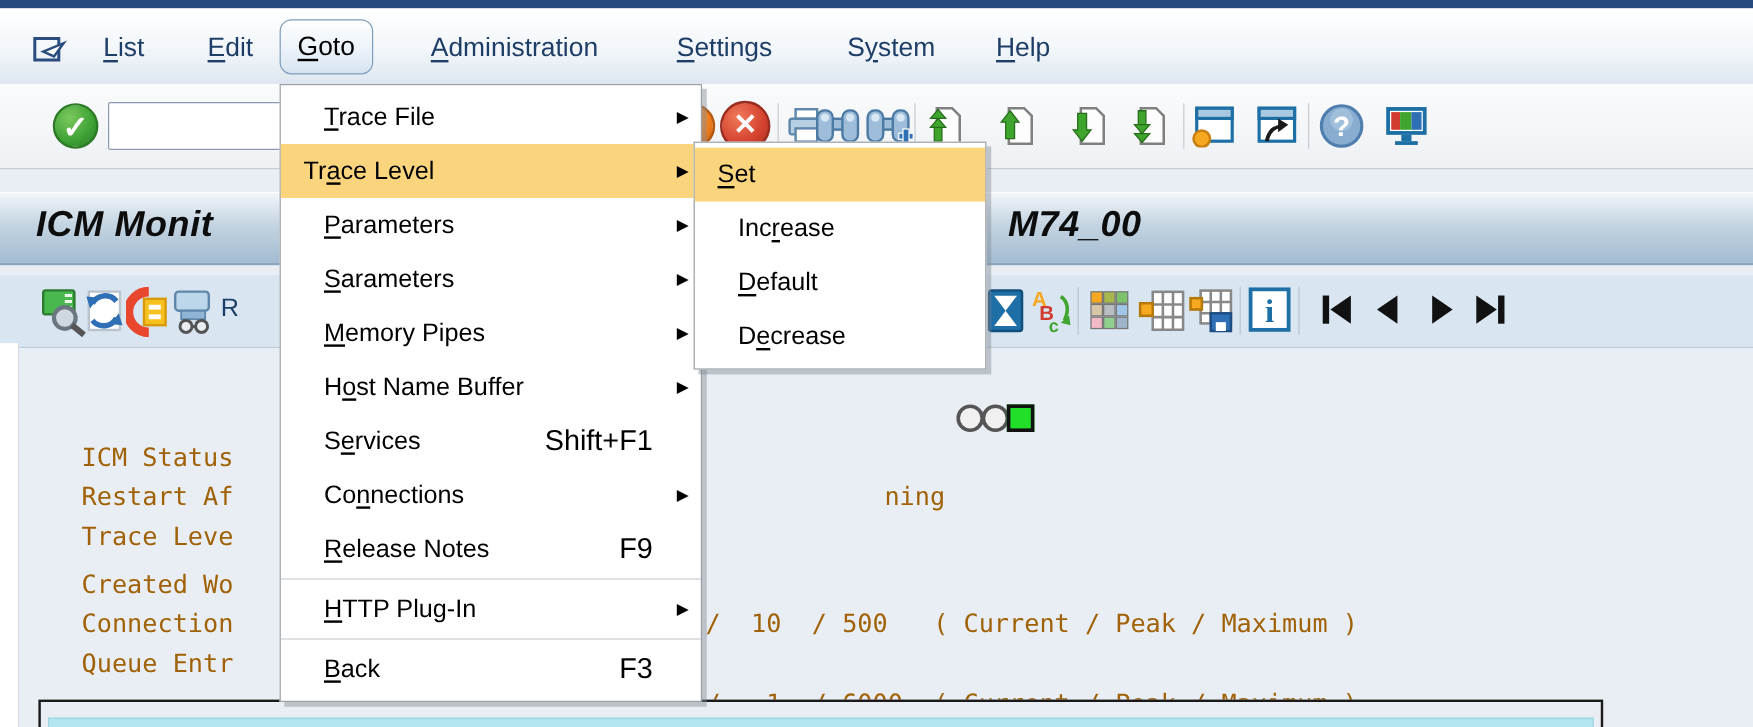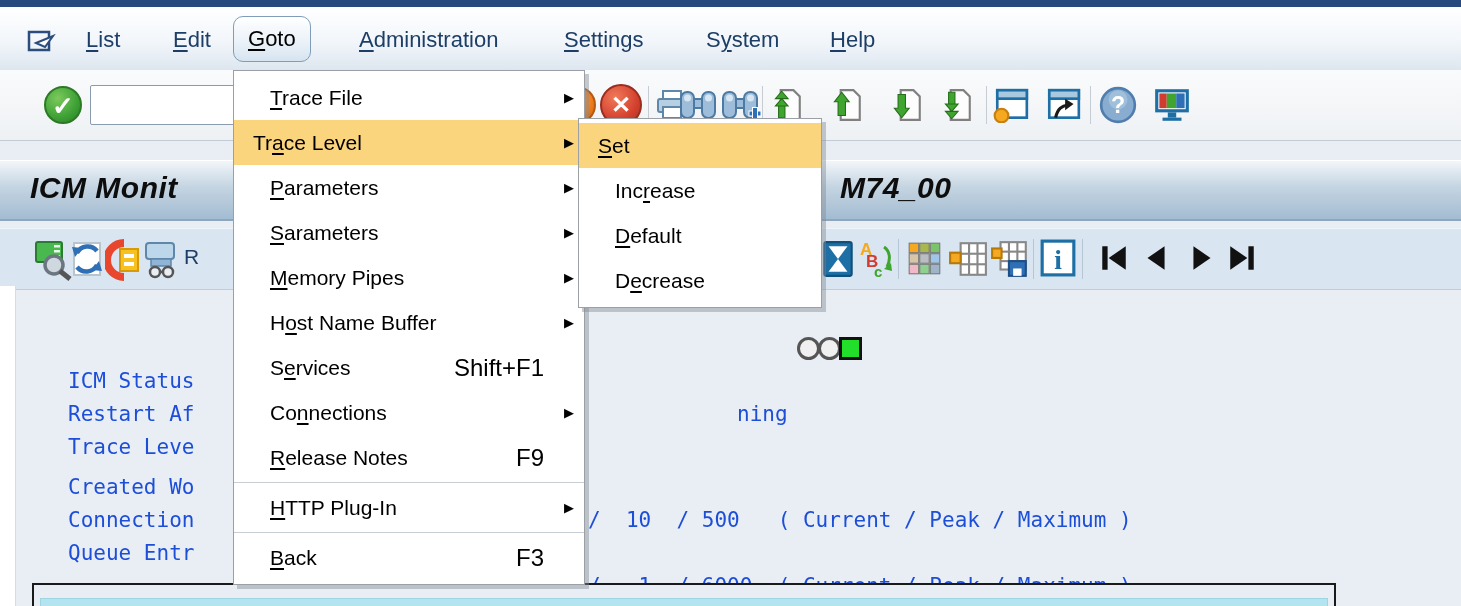--- a/index.html
+++ b/index.html
@@ -50,21 +50,21 @@
   .asep{position:absolute;top:10px;width:1px;height:40px;background:#b6c6d4;}
   .app-label-frag{position:absolute;left:184px;top:16px;font-size:21px;color:#1d3e66;}
   .navbtn{position:absolute;top:14px;}
 
   
   .left-strip{left:0;top:286px;width:15px;height:320px;background:#ffffff;
     border-right:1px solid #d7dce2;}
   .content{left:0;top:330px;width:1461px;height:220px;}
   .cline{position:absolute;left:0;width:1461px;height:33px;
     font-family:"DejaVu Sans Mono","Liberation Mono",monospace;font-size:21px;
-    color:#1d4ed8;white-space:pre;line-height:33px;}
+    color:#a16207;white-space:pre;line-height:33px;}
   .clabel{position:absolute;left:68px;}
   .cvalue{position:absolute;}
   .lights{position:absolute;left:797px;top:4px;height:24px;display:flex;align-items:center;}
   .light-off{width:23px;height:23px;border-radius:50%;background:#f0f0f0;
     border:3px solid #555;box-sizing:border-box;margin-right:-2px;}
   .light-on{width:23px;height:23px;background:#22e02a;border:3px solid #111;
     box-sizing:border-box;}
 
   
   .bottom-box{left:32px;top:583px;width:1304px;height:60px;background:#e9eef5;

